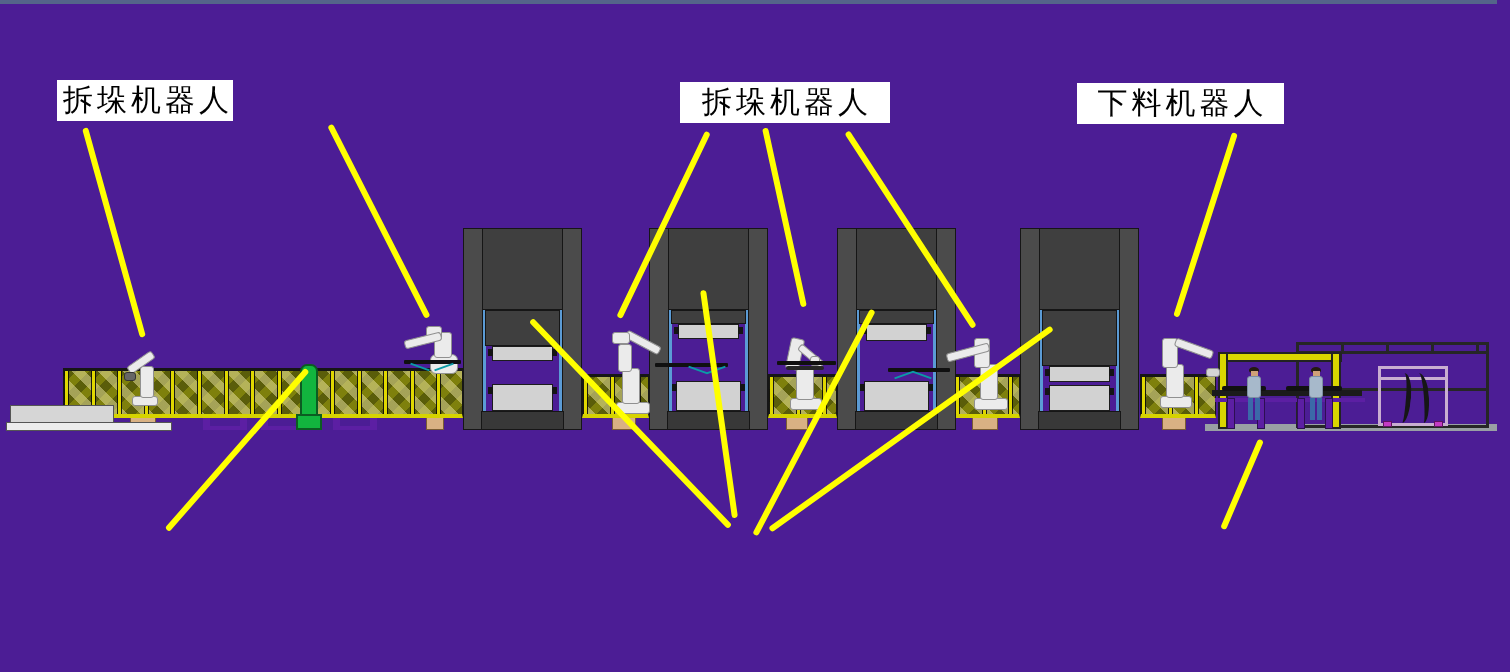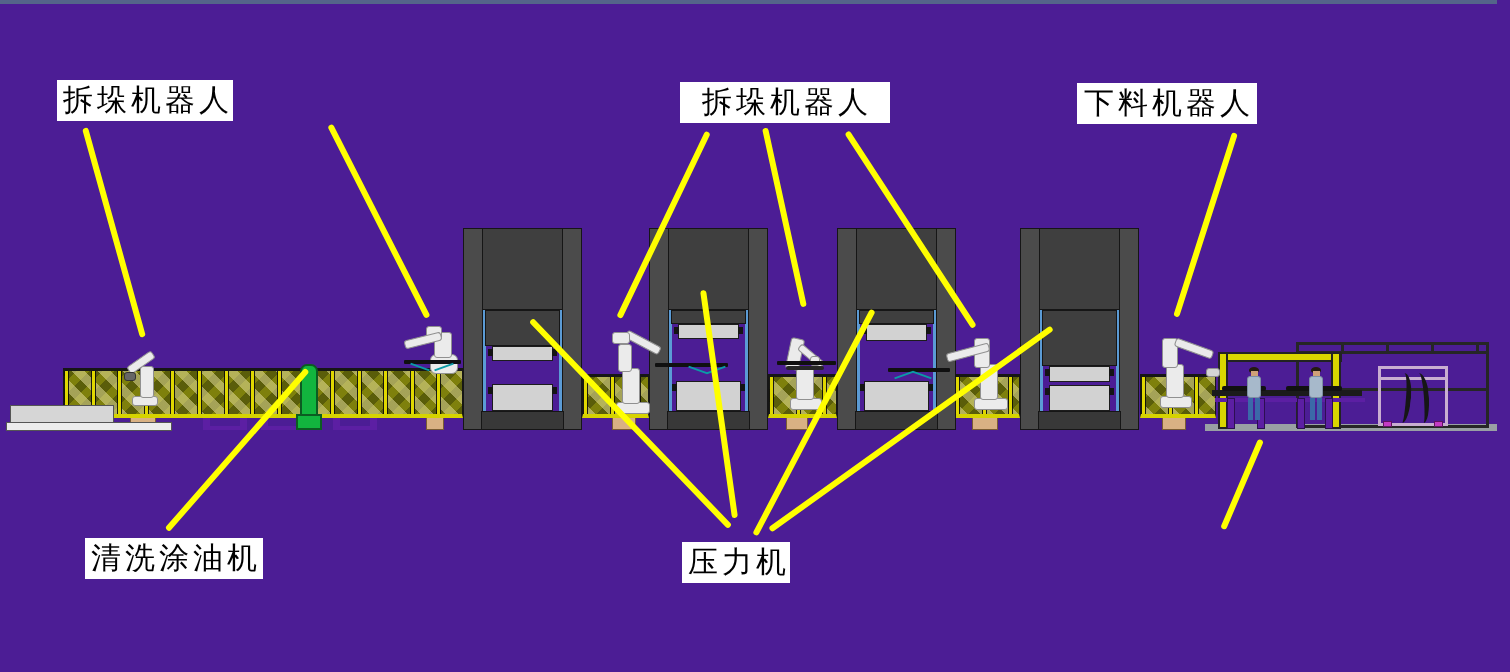--- a/index.html
+++ b/index.html
@@ -254,17 +254,15 @@
       <div class="lline" style="left: 167px; top: 527px; width: 212.603px; transform: rotate(-48.8141deg); background: rgb(255, 255, 0);"></div>
       <div class="lline" style="left: 730px; top: 524px; width: 287.141px; transform: rotate(-133.871deg); background: rgb(255, 255, 0);"></div>
       <div class="lline" style="left: 735px; top: 515px; width: 230.235px; transform: rotate(-97.9893deg); background: rgb(255, 255, 0);"></div>
       <div class="lline" style="left: 755px; top: 532px; width: 254.065px; transform: rotate(-62.3255deg); background: rgb(255, 255, 0);"></div>
       <div class="lline" style="left: 770px; top: 527px; width: 346.883px; transform: rotate(-35.6145deg); background: rgb(255, 255, 0);"></div>
       <div class="lline" style="left: 1223px; top: 526px; width: 96.7729px; transform: rotate(-66.8792deg); background: rgb(255, 255, 0);"></div>
     </div>
 
   <div class="callout" style="left:57px;top:80px;width:176px;">拆垛机器人</div>
   <div class="callout" style="left:680px;top:82px;width:210px;">拆垛机器人</div>
-  <div class="callout" style="left:1077px;top:83px;width:180px;font-family:Liberation Serif, serif;">下料机器人</div>
-  <div class="callout" style="left:85px;top:538px;width:178px;">清洗涂油机</div>
-  <div class="callout" style="left:682px;top:542px;width:108px;">压力机</div>
+  <div class="callout" style="left:1077px;top:83px;width:207px;font-family:Liberation Serif, serif;">下料机器人</div>
 
 </div>
 
 </body></html>

